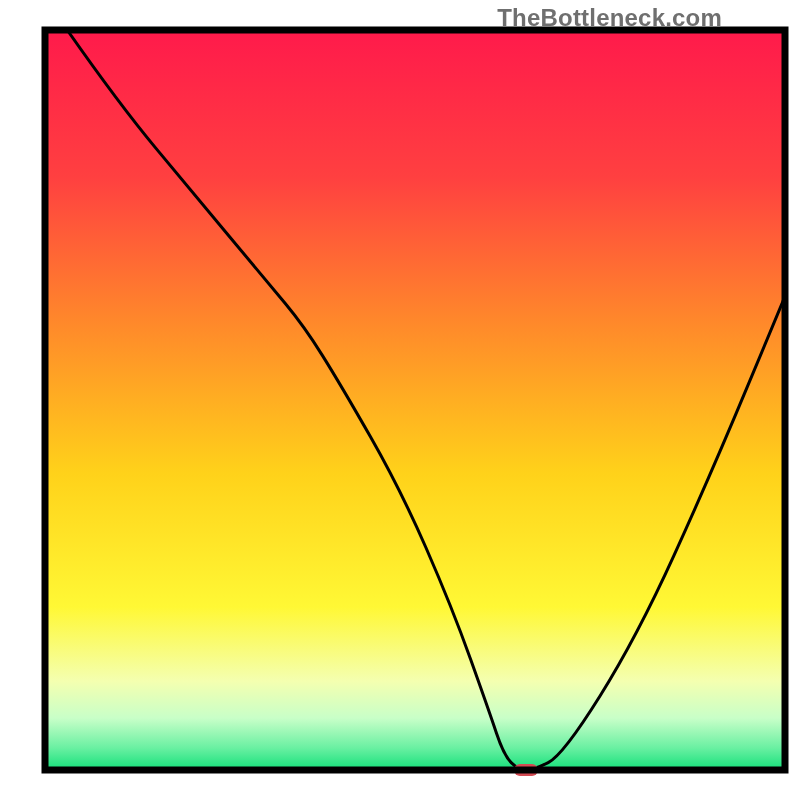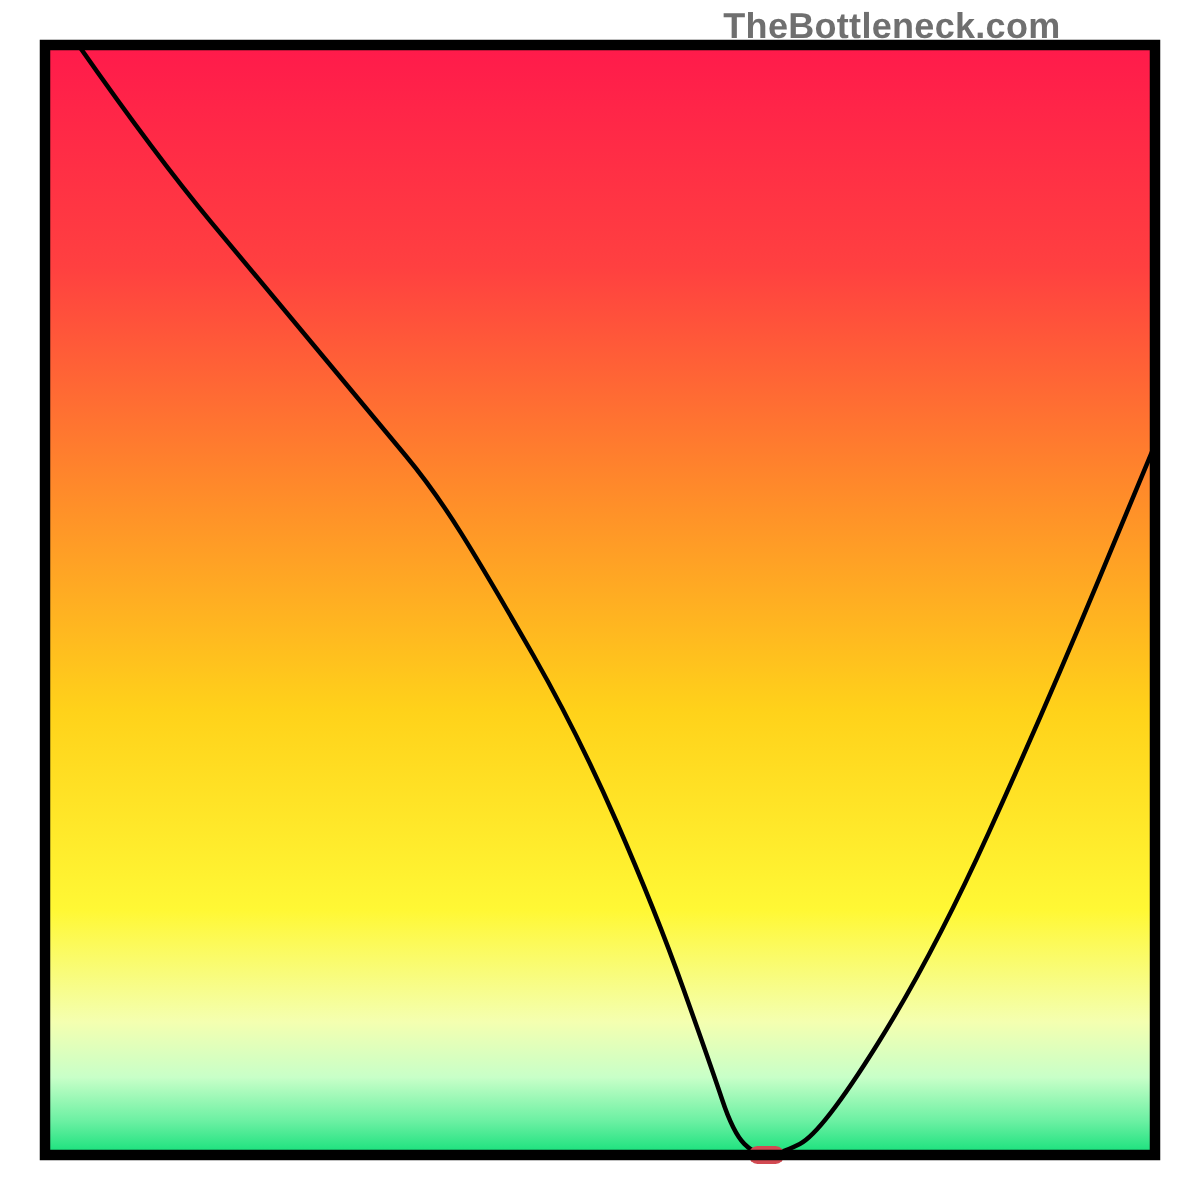--- a/index.html
+++ b/index.html
@@ -9,20 +9,21 @@
     height: 800px;
     background: #ffffff;
     font-family: Arial, Helvetica, sans-serif;
   }
   .frame {
     position: absolute;
     top: 0;
     left: 0;
     width: 717px;
     height: 800px;
+    padding-left: 15px;
   }
   .watermark {
     position: absolute;
     top: 4px;
     right: 10px;
     font-size: 24px;
     font-weight: 600;
     color: #6f6f6f;
     letter-spacing: 0.2px;
   }

